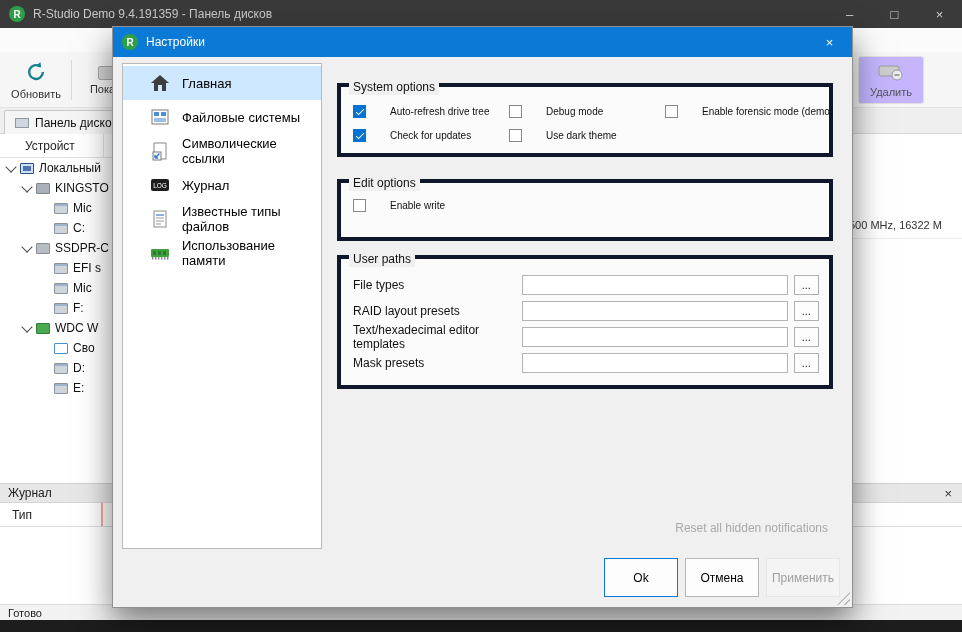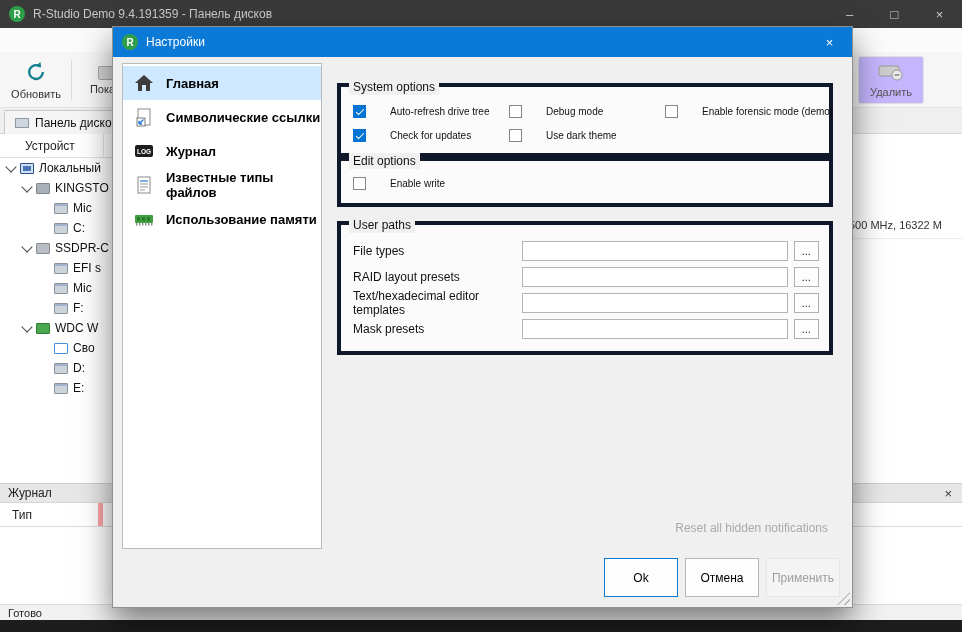--- a/index.html
+++ b/index.html
@@ -54,42 +54,42 @@
 
   .vsplit { position:absolute; left:845px; top:134px; height:349px; border-left:1px solid #e6e6e6; }
   .rinfo { position:absolute; left:849px; top:219px; font-size:11px; color:#333; white-space:nowrap; }
   .rline { position:absolute; left:845px; top:238px; width:117px; border-top:1px solid #ececec; }
 
   .logpanel { position:absolute; top:483px; left:0; width:962px; height:121px; background:#fff; }
   .loghead { height:20px; background:#e7e7e7; border-top:1px solid #cfcfcf; border-bottom:1px solid #d6d6d6; display:flex; align-items:center; }
   .loghead .ltitle { margin-left:8px; color:#222; }
   .logclose { margin-left:auto; margin-right:10px; color:#333; font-size:13px; line-height:1; }
   .logcols { height:24px; border-bottom:1px solid #dcdcdc; display:flex; }
-  .logcol-type { width:103px; padding-left:12px; display:flex; align-items:center; border-right:5px solid #fca5a5; color:#222; }
+  .logcol-type { width:103px; padding-left:12px; display:flex; align-items:center; border-right:2px solid #fca5a5; color:#222; }
 
   .statusbar { position:absolute; top:604px; left:0; width:962px; height:16px; background:#f2f2f2; border-top:1px solid #dcdcdc; display:flex; align-items:center; }
   .statusbar span { margin-left:8px; font-size:11px; color:#222; }
 
   
   .dialog { position:absolute; left:112px; top:26px; width:741px; height:582px; background:#f0f0f0; z-index:10;
             border:1px solid rgba(0,0,0,.4); box-shadow:0 14px 30px rgba(0,0,0,.5); }
   .dlg-titlebar { position:absolute; top:0; left:0; width:100%; height:30px; background:#0b7ad7; display:flex; align-items:center; color:#fff; }
   .dlg-title { margin-left:8px; font-size:12px; }
   .dlg-close { margin-left:auto; width:45px; height:100%; display:flex; align-items:center; justify-content:center; font-size:13px; }
 
   .dlg-sidebar { position:absolute; left:9px; top:36px; width:200px; height:486px; background:#fff; border:1px solid #b9b9b9; padding-top:2px; overflow:hidden; }
-  .side-item { height:34px; display:flex; align-items:center; gap:10px; padding-left:9px; font-size:13px; color:#000;font-weight:bold; }
+  .side-item { height:34px; display:flex; align-items:center; gap:10px; padding-left:25px; font-size:13px; color:#000; }
   .side-item.selected { background:#cde8ff; }
   .side-ico { width:24px; height:24px; flex:none; display:flex; align-items:center; justify-content:center; }
 
   .dlg-content { position:absolute; left:224px; top:40px; width:496px; }
   .group { position:relative; border:4px solid #0f172a; background:#fbfbfb; }
   .gtitle { position:absolute; top:-8px; left:8px; background:#f0f0f0; padding:0 4px; font-size:12px; color:#111; line-height:16px; }
   .g1 { margin-top:16px; padding:16px 10px 10px 12px; }
-  .g2 { margin-top:0; padding:14px 10px 12px 12px; }
+  .g2 { margin-top:22px; padding:14px 10px 24px 12px; }
   .g3 { margin-top:14px; padding:16px 10px 12px 12px; }
   .sysgrid { display:grid; grid-template-columns:156px 156px 1fr; row-gap:8px; }
   .cb { display:flex; align-items:center; gap:24px; height:16px; font-size:10px; color:#111; white-space:nowrap; }
   .cbx { width:13px; height:13px; border:1px solid #878787; background:#fff; position:relative; flex:none; }
   .cbx.checked { background:#0573d1; border-color:#0573d1; }
   .cbx.checked::after { content:""; position:absolute; left:2px; top:3px; width:7px; height:3px;
                         border-left:1.8px solid #fff; border-bottom:1.8px solid #fff; transform:rotate(-45deg); }
   .prow { display:flex; align-items:center; height:20px; margin-bottom:6px; }
   .prow:last-child { margin-bottom:0; }
   .plabel { width:169px; flex:none; color:#111; }
@@ -258,20 +258,31 @@
     </div>
 
     <div class="dlg-sidebar">
       <div class="side-item selected">
         <span class="side-ico">
           <svg width="22" height="22" viewBox="0 0 22 22">
               <path d="M11 3 L20 11 H17 V19 H13 V13 H9 V19 H5 V11 H2 Z" fill="#3d3d3d"></path>
             </svg>
         </span>
         <span>Главная</span>
+      </div>
+      <div class="side-item">
+        <span class="side-ico">
+          <svg width="22" height="22" viewBox="0 0 22 22">
+            <rect x="3" y="4" width="16" height="14" fill="#fff" stroke="#7a7a7a"></rect>
+            <rect x="5" y="6" width="5" height="4" fill="#4d8fd1"></rect>
+            <rect x="12" y="6" width="5" height="4" fill="#4d8fd1"></rect>
+            <rect x="5" y="12" width="12" height="4" fill="#9bbfe3"></rect>
+          </svg>
+        </span>
+        <span>Файловые системы</span>
       </div>
       <div class="side-item">
         <span class="side-ico">
           <svg width="22" height="22" viewBox="0 0 22 22">
             <rect x="5" y="3" width="12" height="16" fill="#fff" stroke="#8a8a8a"></rect>
             <rect x="4" y="12" width="8" height="8" fill="#fff" stroke="#7a7a7a"></rect>
             <path d="M10.5 13.5 L6 18 M6 18 v-3.2 M6 18 h3.2" stroke="#2f7fd6" stroke-width="1.5" fill="none"></path>
           </svg>
         </span>
         <span>Символические ссылки</span>

